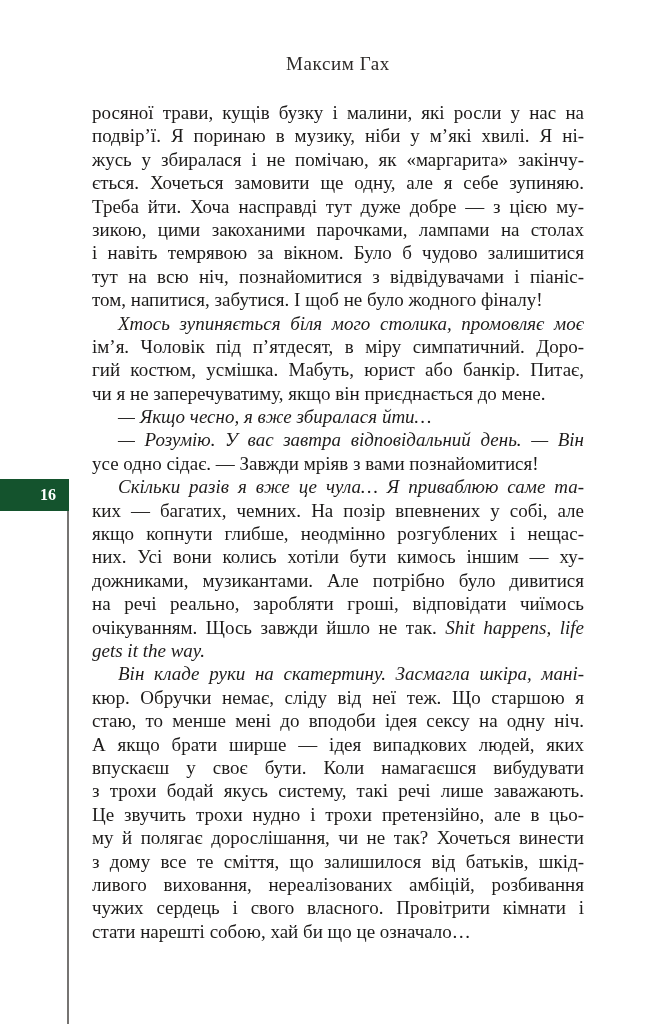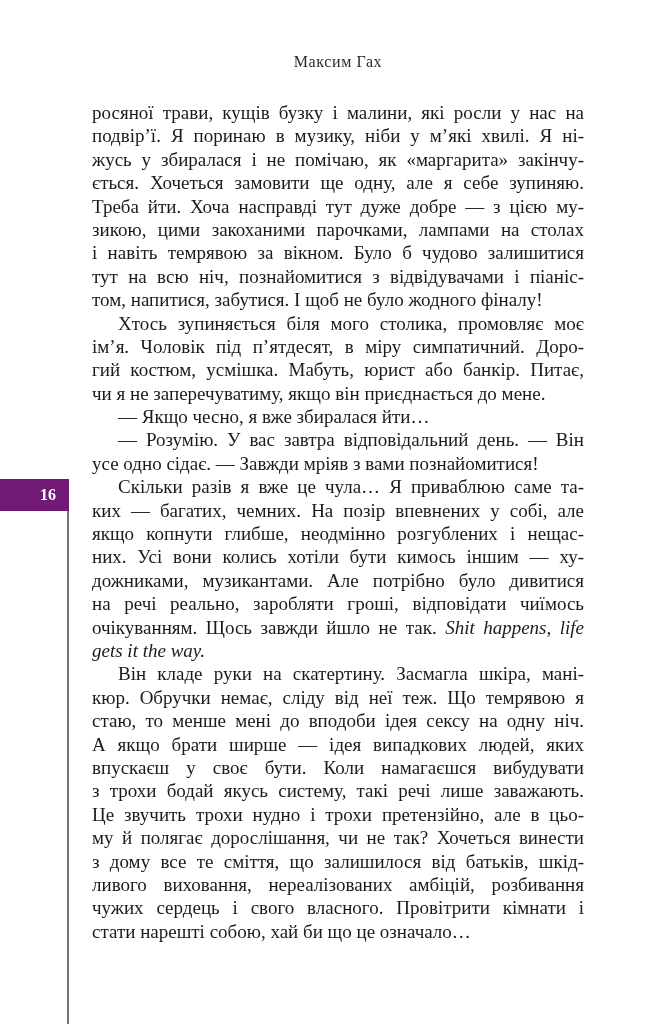--- a/index.html
+++ b/index.html
@@ -10,31 +10,31 @@
     background: #ffffff;
     overflow: hidden;
     font-family: "Liberation Serif", "DejaVu Serif", serif;
   }
   .running-header {
     position: absolute;
     left: 92px;
     top: 53px;
     width: 492px;
     text-align: center;
-    font-size: 16px;
+    font-size: 19px;
     letter-spacing: 0.6px;
     color: #2e2b29;
   }
   .page-tab {
     position: absolute;
     left: 0;
     top: 479px;
     width: 69px;
     height: 32px;
-    background: #701a75;
+    background: #14532d;
     box-sizing: border-box;
     text-align: right;
     padding-right: 13px;
     line-height: 32px;
   }
   .page-num {
     color: #ffffff;
     font-size: 16px;
     font-weight: bold;
   }
@@ -60,20 +60,21 @@
     text-align-last: justify;
     height: 23.4px;
     overflow: hidden;
     white-space: nowrap;
   }
   .line.para-end {
     text-align-last: left;
   }
   .line.first-indent {
     text-indent: 26px;
+    font-style: italic;
   }
   .line i { }
 </style>
 </head>
 <body>
 
 <div class="page">
 
   <div class="running-header">Максим Гах</div>
 
@@ -102,21 +103,21 @@
       <div class="line para-end"><span>усе одно сідає. — Завжди мріяв з вами познайомитися!</span></div>
       <div class="line first-indent"><span>Скільки разів я вже це чула… Я приваблюю саме та-</span></div>
       <div class="line"><span>ких — багатих, чемних. На позір впевнених у собі, але</span></div>
       <div class="line"><span>якщо копнути глибше, неодмінно розгублених і нещас-</span></div>
       <div class="line"><span>них. Усі вони колись хотіли бути кимось іншим — ху-</span></div>
       <div class="line"><span>дожниками, музикантами. Але потрібно було дивитися</span></div>
       <div class="line"><span>на речі реально, заробляти гроші, відповідати чиїмось</span></div>
       <div class="line"><span>очікуванням. Щось завжди йшло не так. </span><i>Shit happens, life</i></div>
       <div class="line para-end"><i>gets it the way.</i></div>
       <div class="line first-indent"><span>Він кладе руки на скатертину. Засмагла шкіра, мані-</span></div>
-      <div class="line"><span>кюр. Обручки немає, сліду від неї теж. Що темрявою я</span></div>
+      <div class="line"><span>кюр. Обручки немає, сліду від неї теж. Що старшою я</span></div>
       <div class="line"><span>стаю, то менше мені до вподоби ідея сексу на одну ніч.</span></div>
       <div class="line"><span>А якщо брати ширше — ідея випадкових людей, яких</span></div>
       <div class="line"><span>впускаєш у своє бути. Коли намагаєшся вибудувати</span></div>
       <div class="line"><span>з трохи бодай якусь систему, такі речі лише заважають.</span></div>
       <div class="line"><span>Це звучить трохи нудно і трохи претензійно, але в цьо-</span></div>
       <div class="line"><span>му й полягає дорослішання, чи не так? Хочеться винести</span></div>
       <div class="line"><span>з дому все те сміття, що залишилося від батьків, шкід-</span></div>
       <div class="line"><span>ливого виховання, нереалізованих амбіцій, розбивання</span></div>
       <div class="line"><span>чужих сердець і свого власного. Провітрити кімнати і</span></div>
       <div class="line para-end"><span>стати нарешті собою, хай би що це означало…</span></div>

